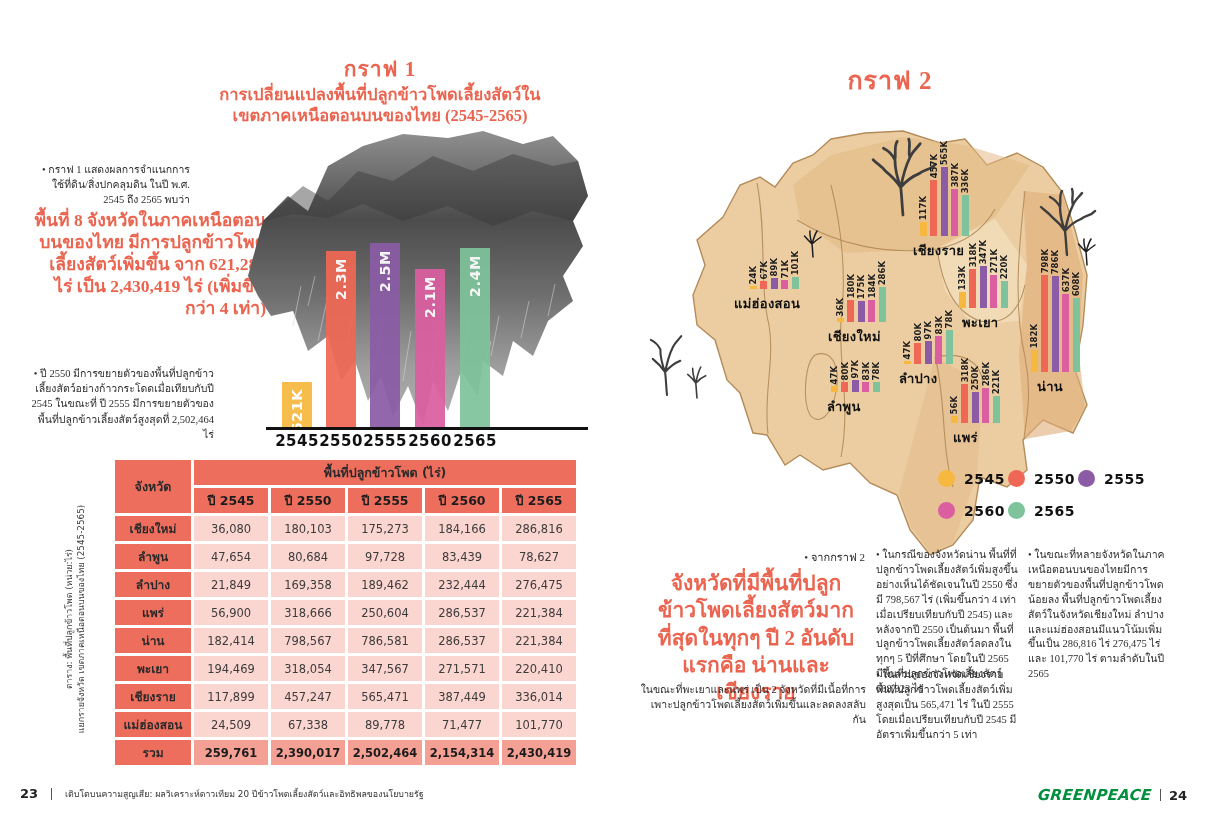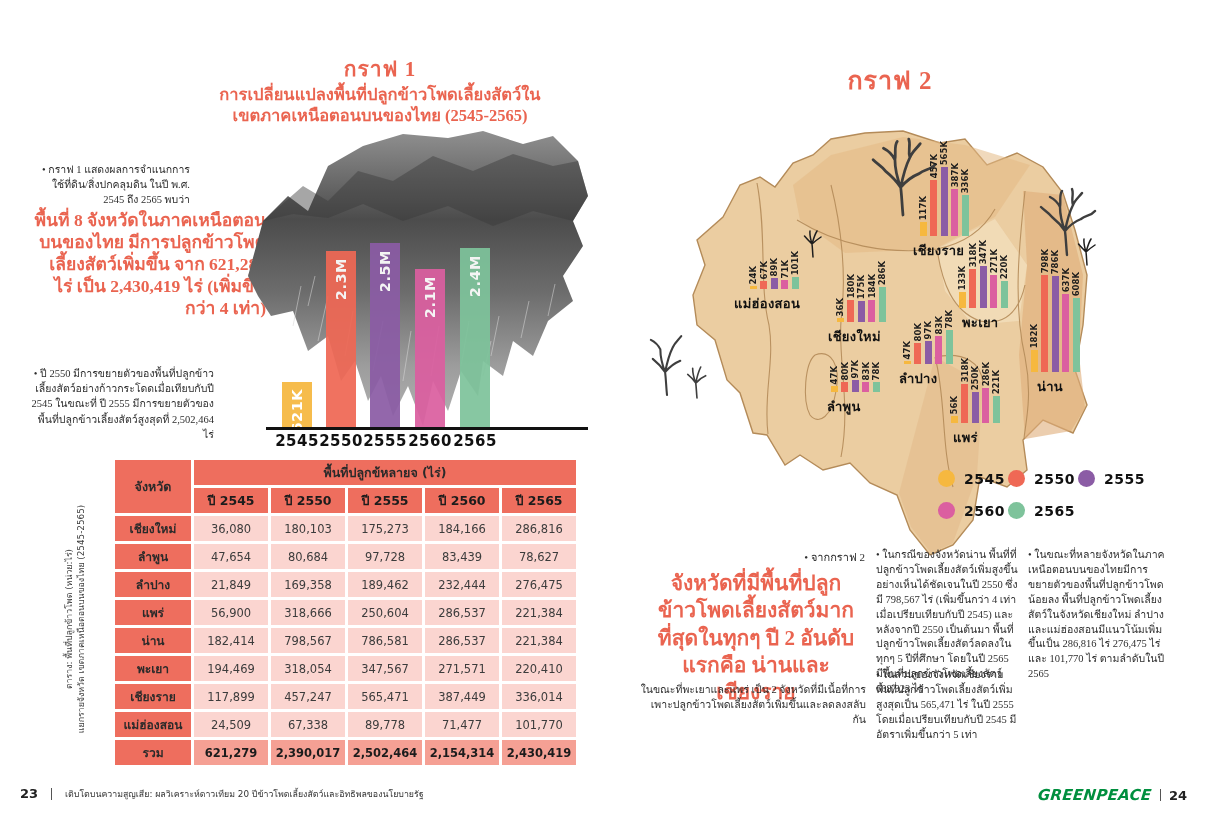--- a/index.html
+++ b/index.html
@@ -143,21 +143,21 @@
       <div class="yr" style="left: 363px;">2555</div>
       <div class="yr" style="left: 408px;">2560</div>
       <div class="yr" style="left: 453px;">2565</div>
     </div>
 
   <div class="abs" id="tbl-wrap">
     <table id="data-table">
         <thead>
           <tr>
             <th rowspan="2" class="hdr" style="width: 68px;">จังหวัด</th>
-            <th colspan="5" class="hdr">พื้นที่ปลูกข้หลายจ (ไร่)</th>
+            <th colspan="5" class="hdr">พื้นที่ปลูกข้าวโพด (ไร่)</th>
           </tr>
           <tr>
             <th class="yhdr">ปี 2545</th>
             <th class="yhdr">ปี 2550</th>
             <th class="yhdr">ปี 2555</th>
             <th class="yhdr">ปี 2560</th>
             <th class="yhdr">ปี 2565</th>
           </tr>
         </thead>
         <tbody>
@@ -220,21 +220,21 @@
           <tr>
             <th class="prov">แม่ฮ่องสอน</th>
             <td class="val">24,509</td>
             <td class="val">67,338</td>
             <td class="val">89,778</td>
             <td class="val">71,477</td>
             <td class="val">101,770</td>
           </tr>
           <tr>
             <th class="prov" style="font-weight: 800;">รวม</th>
-            <td class="tval">621,279</td>
+            <td class="tval">259,761</td>
             <td class="tval">2,390,017</td>
             <td class="tval">2,502,464</td>
             <td class="tval">2,154,314</td>
             <td class="tval">2,430,419</td>
           </tr>
         </tbody>
       </table>
   </div>
   <div class="abs" id="tbl-cap">
     <span>ตาราง: พื้นที่ปลูกข้าวโพด (หน่วย:ไร่)</span><br>

